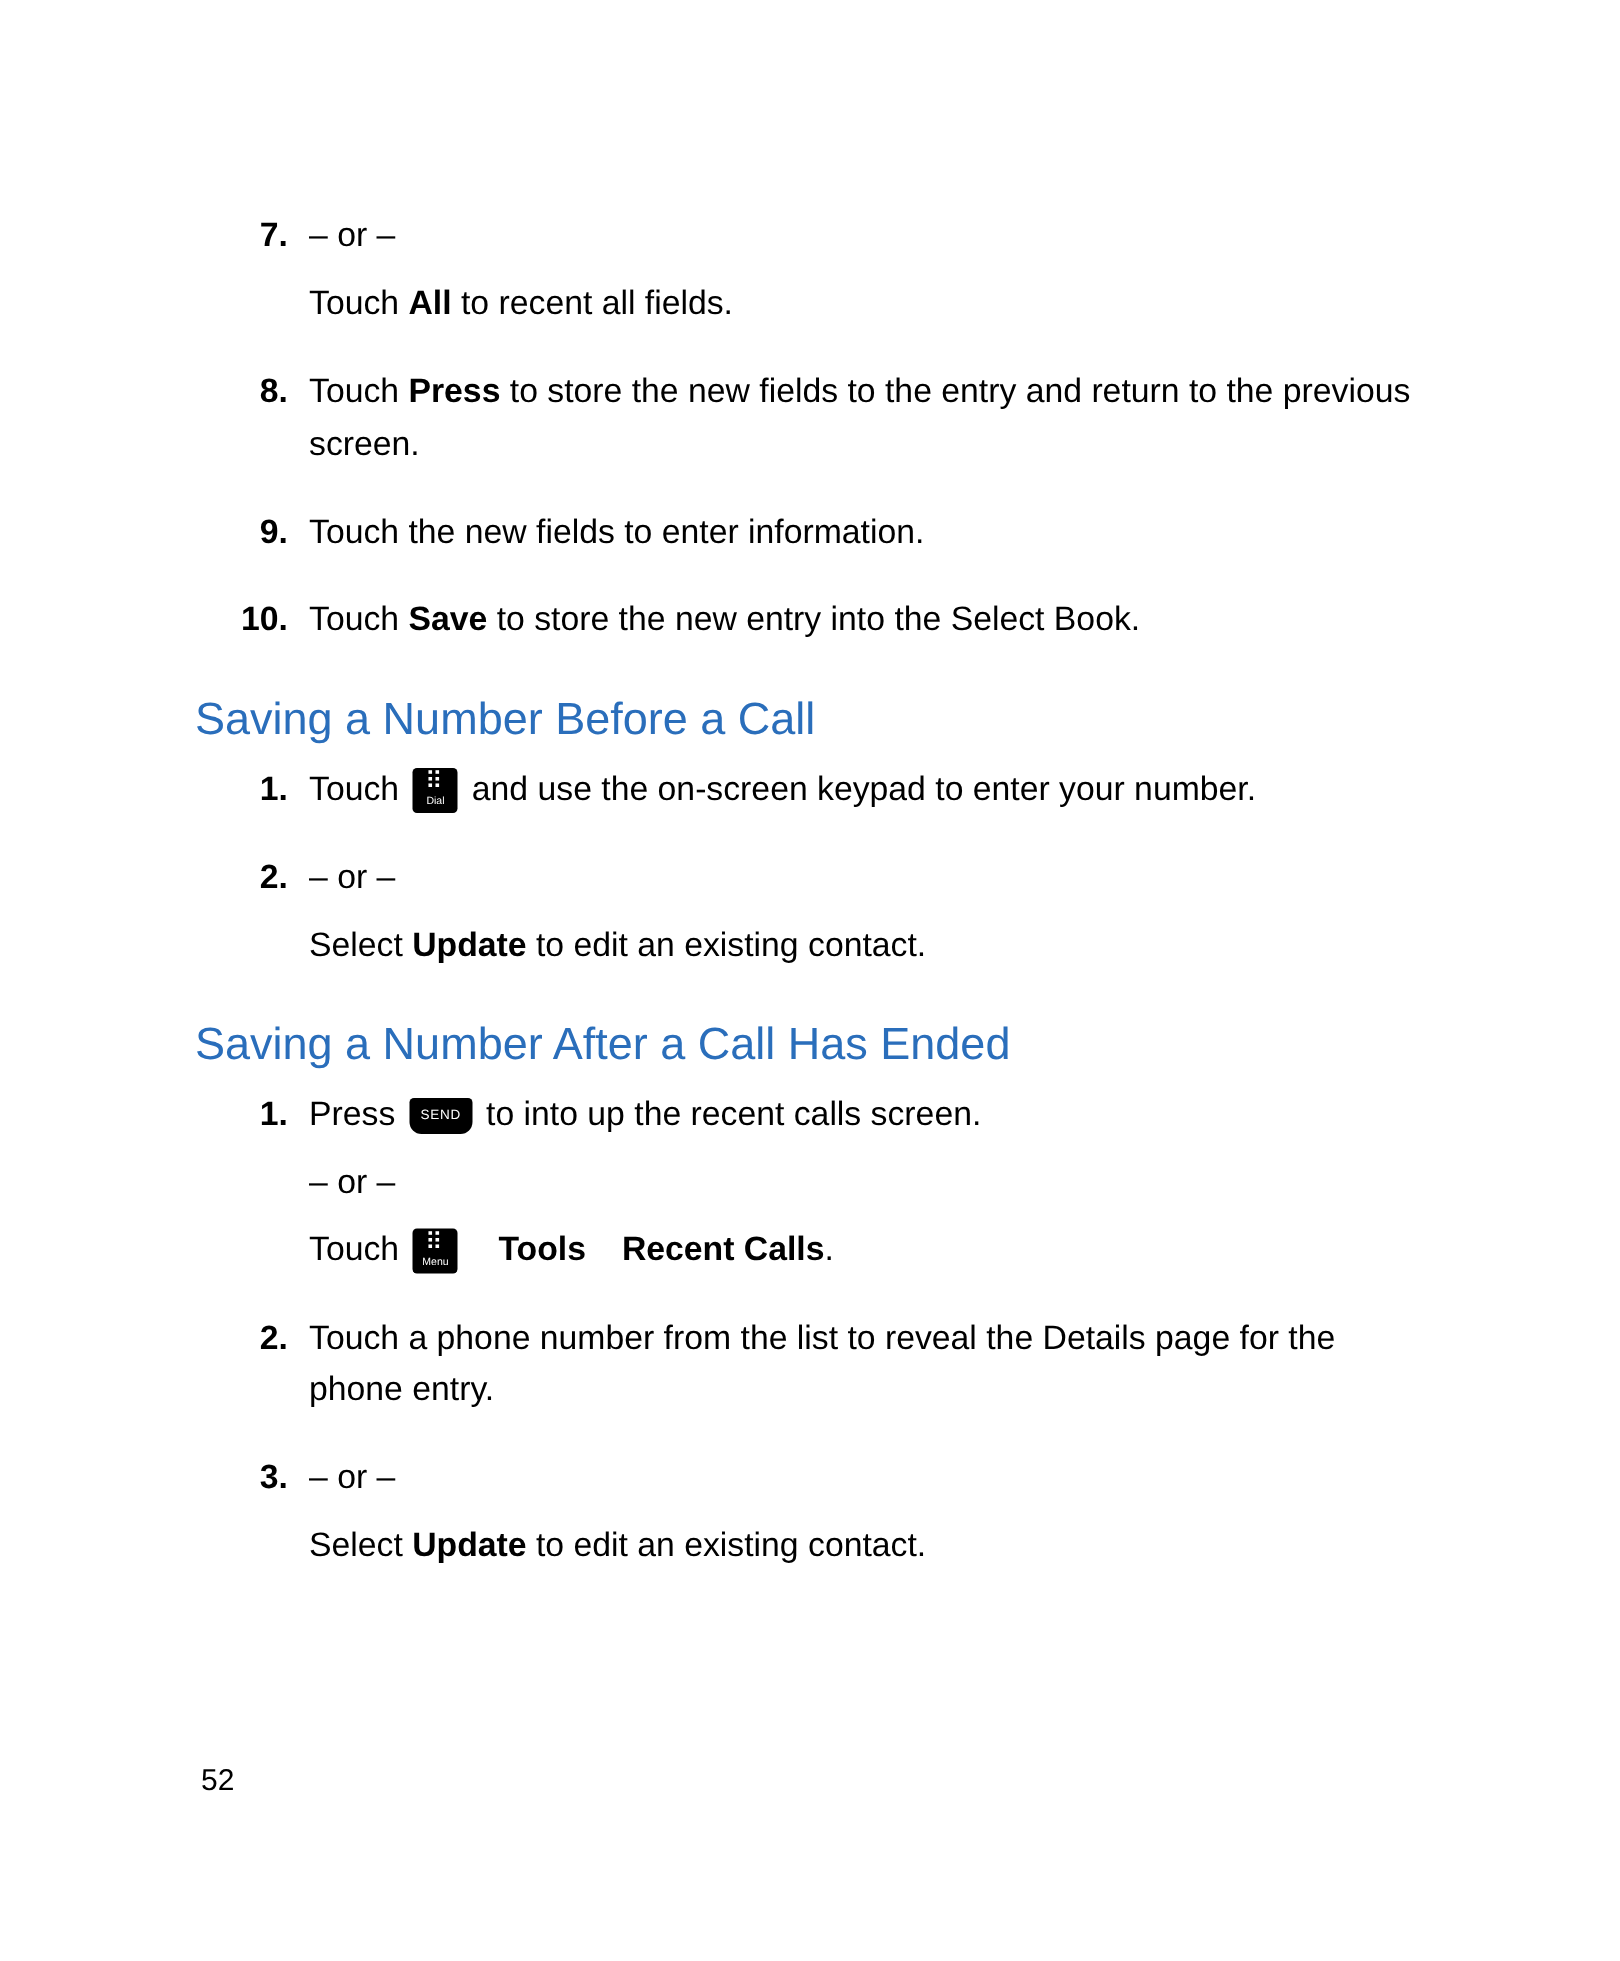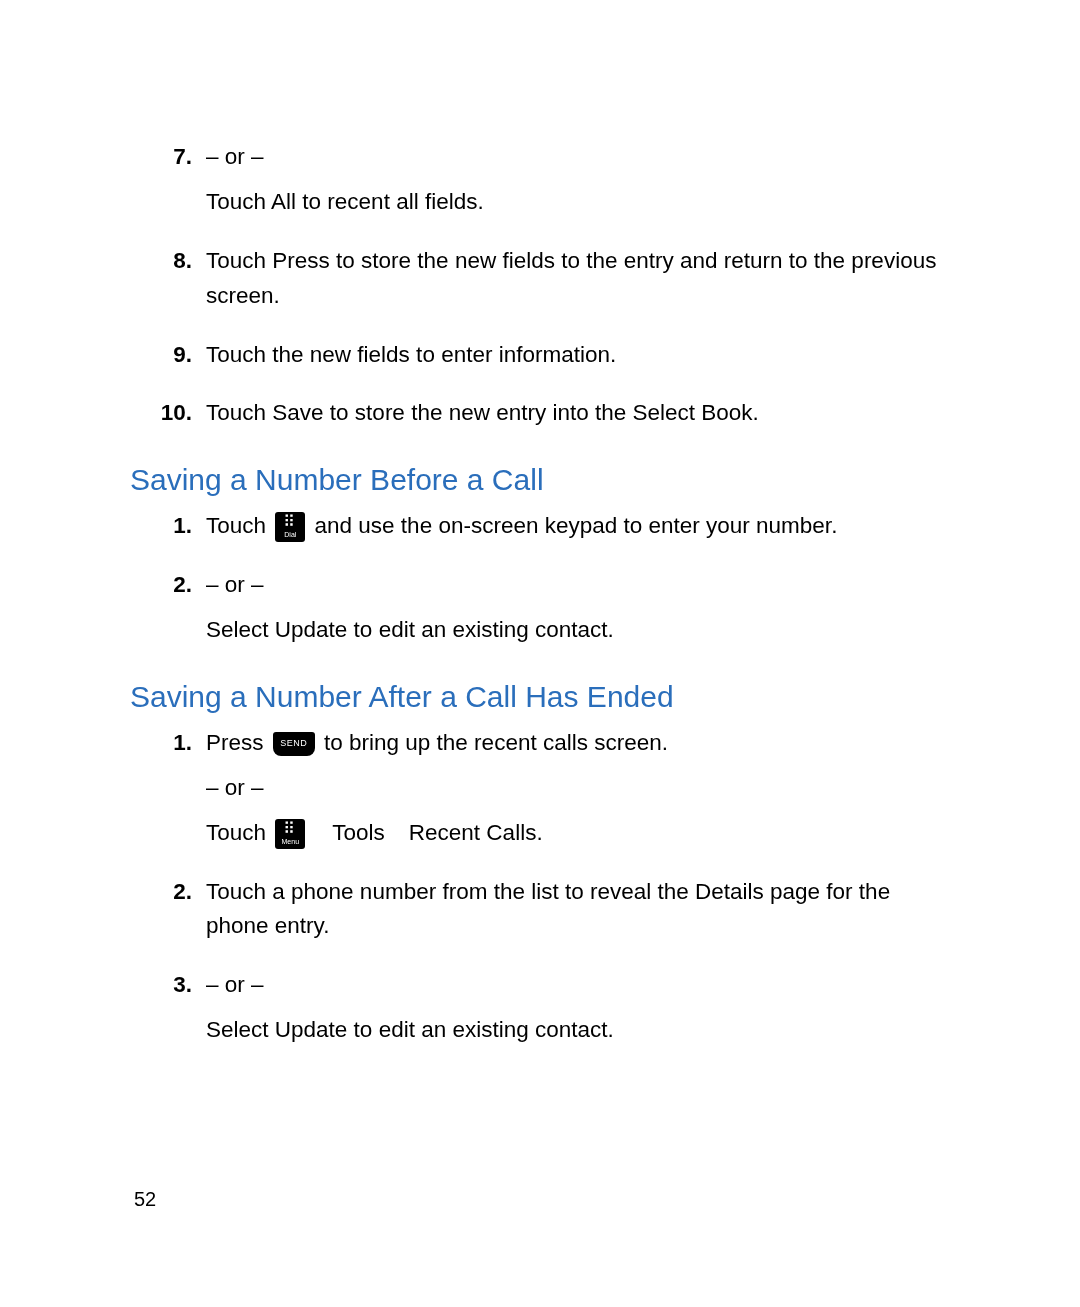--- a/index.html
+++ b/index.html
@@ -30,30 +30,30 @@
       text-align: right;
       font-weight: bold;
       padding-right: 14px;
     }
     .body {
       flex: 1;
     }
     .body p {
       margin: 0 0 10px 0;
     }
-    strong { font-weight: normal; }
+    strong { font-weight: bold; }
     .section-title {
       color: #2a6ebb;
       font-size: 30px;
       margin: 22px 0 12px 0;
     }
     .pagenum {
       position: absolute;
       left: 134px;
-      bottom: 96px;
+      bottom: 108px;
       font-size: 20px;
     }
     .icon {
       display: inline-flex;
       align-items: center;
       justify-content: center;
       vertical-align: middle;
       margin: 0 3px;
     }
     .icon-dial {
@@ -186,21 +186,21 @@
       </p>
     </div>
   </div>
 
   <div class="section-title">Saving a Number After a Call Has Ended</div>
 
   <div class="item">
     <div class="num">1.</div>
     <div class="body">
       <p>
-        <span>Press </span><span class="icon icon-send"></span><span> to bring up the recent calls screen.</span>
+        <span>Press </span><span class="icon icon-send"></span><span> to into up the recent calls screen.</span>
       </p>
       <p>– or –</p>
       <p>
         <span>Touch </span><span class="icon icon-menu"></span><span class="gap"></span><strong>Tools</strong><span class="gap"></span><strong>Recent Calls</strong><span>.</span>
       </p>
     </div>
   </div>
 
   <div class="item">
     <div class="num">2.</div>

